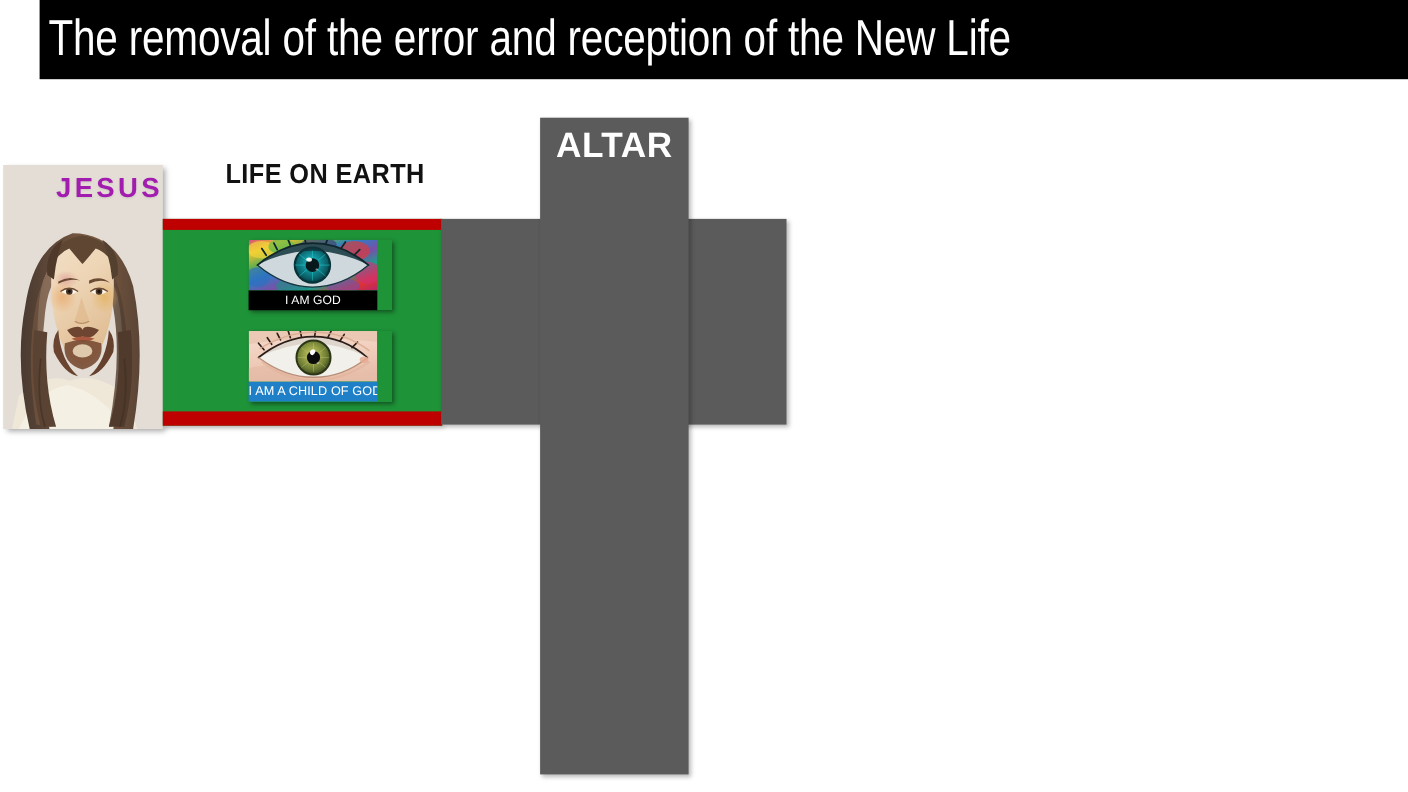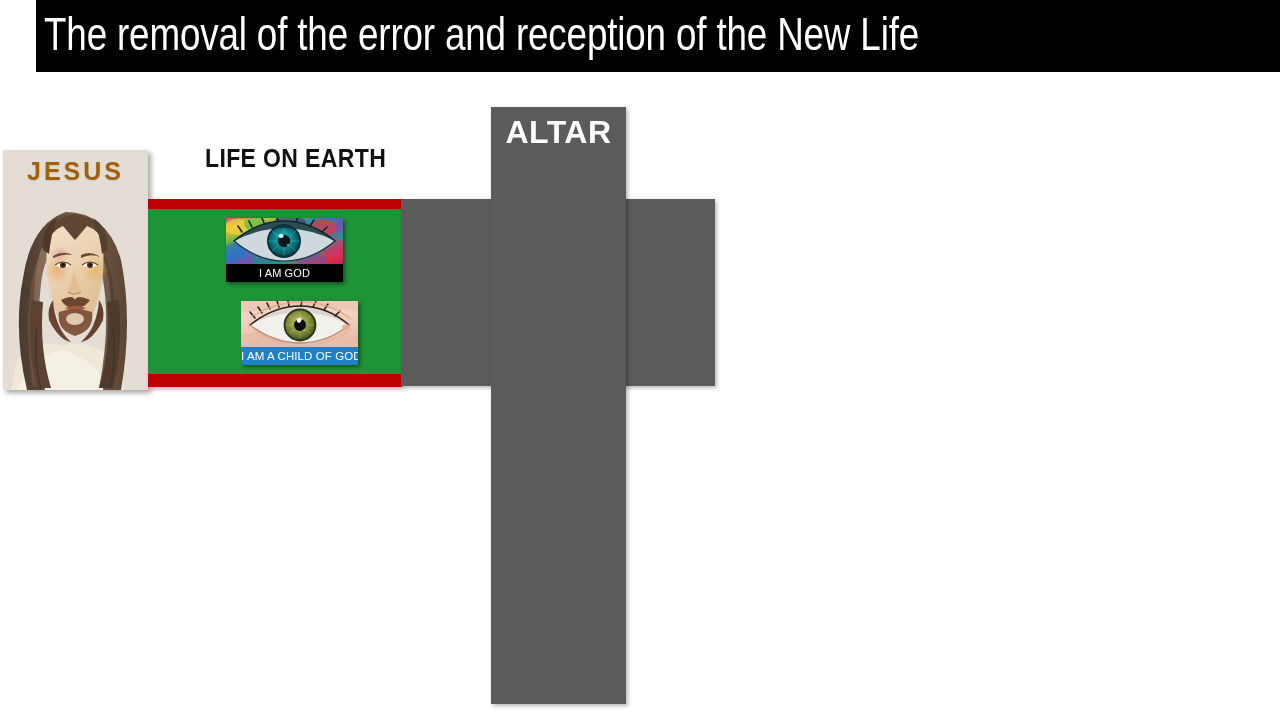--- a/index.html
+++ b/index.html
@@ -48,22 +48,22 @@
     width: 145px;
     height: 240px;
     background: #e3ddd6;
     box-shadow: 3px 3px 5px rgba(0,0,0,0.35);
     overflow: hidden;
   }
   .jesus-label {
     position: absolute;
     left: 0; right: 0;
     top: 7px;
-    text-align: center;
-    color: #a16207;
+    text-align: right;
+    color: #a21caf;
     font-family: "Liberation Sans", sans-serif;
     font-size: 25px;
     font-weight: bold;
     font-variant: small-caps;
     letter-spacing: 3px;
     text-shadow: 0 1px 2px rgba(0,0,0,0.10);
     z-index: 4;
   }
   .jesus-art { position: absolute; left: 0; top: 0; width: 145px; height: 240px; }
 
@@ -97,25 +97,25 @@
     left: 0;
     width: 254px;
     background: #bf0000;
   }
   .band-red.top    { top: 0px;   height: 10px; }
   .band-red.bottom { top: 175px; height: 13px; }
 
   
   .eye-card {
     position: absolute;
-    width: 117px;
+    width: 130px;
     box-shadow: 2px 2px 4px rgba(0,0,0,0.45);
   }
   .eye-card.first  { left: 78px; top: 19px; }
-  .eye-card.second { left: 78px; top: 102px; margin-left: 15px; }
+  .eye-card.second { left: 78px; top: 102px; }
 
   .eye-img {
     position: relative;
     width: 117px;
     height: 46px;
     overflow: hidden;
     display: block;
   }
   .eye-caption {
     display: block;

